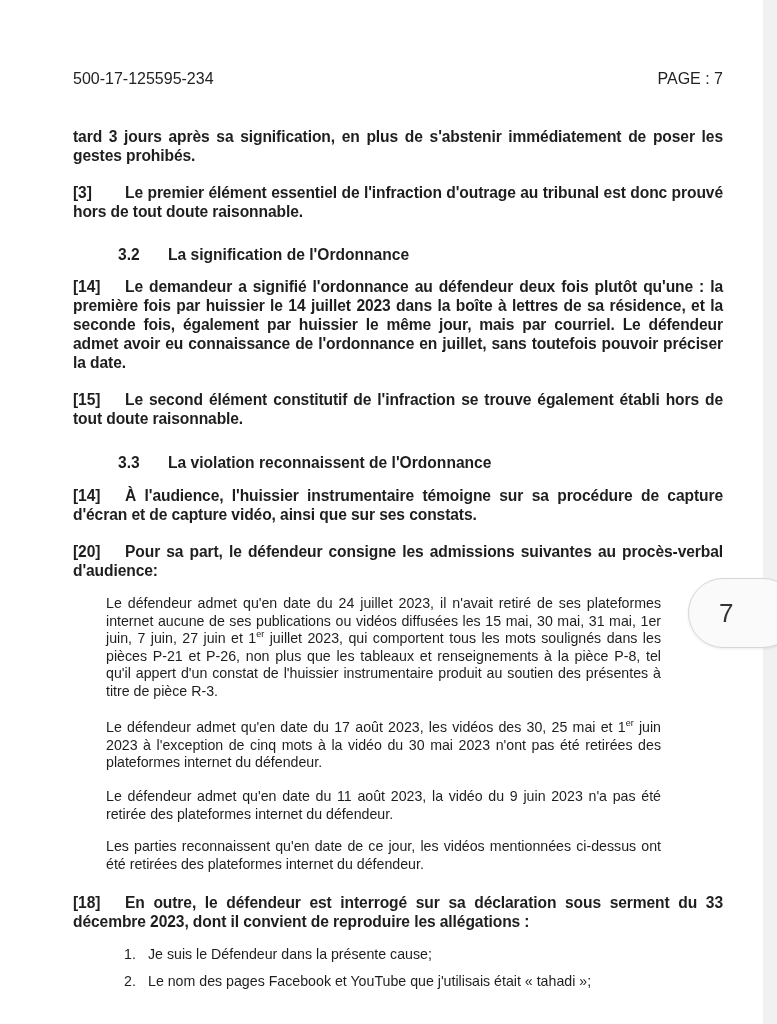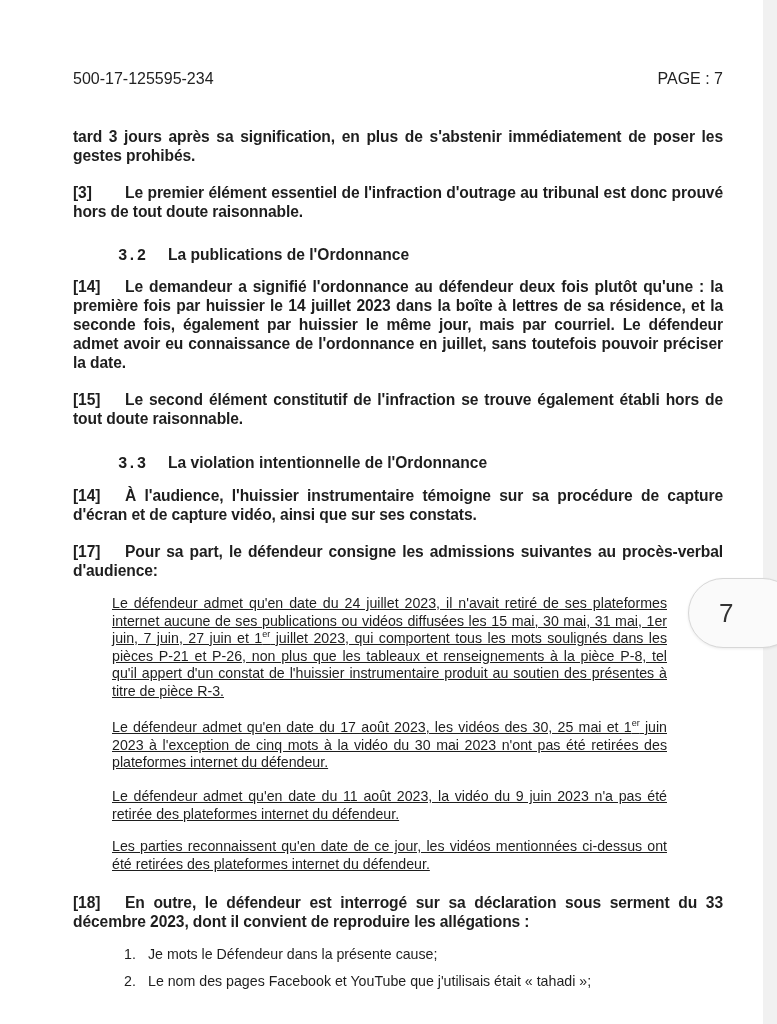--- a/index.html
+++ b/index.html
@@ -21,24 +21,24 @@
   .p {
     position: absolute; left: 73px; width: 650px;
     font-size: 15.6px; line-height: 19px; text-align: justify;
     letter-spacing: -0.1px;
     font-weight: bold;
   }
   .h {
     position: absolute; left: 118px;
     font-size: 15.6px; font-weight: bold;
   }
-  .h .num { display: inline-block; width: 50px; font-family: Liberation Mono, monospace; }
+  .h .num { display: inline-block; width: 50px; }
   .q {
-    position: absolute; left: 112px; width: 555px;
-    font-size: 14.2px; line-height: 17.5px; text-align: justify; text-decoration: underline;
+    position: absolute; left: 106px; width: 555px;
+    font-size: 14.2px; line-height: 17.5px; text-align: justify;
   }
   .li {
     position: absolute; left: 124px;
     font-size: 14.2px;
   }
   .li .n { display: inline-block; width: 24px; }
   .pn { display: inline-block; width: 52px; }
   sup { font-size: 9px; line-height: 0; }
   .page-badge {
     position: absolute; left: 688px; top: 578px;
@@ -59,61 +59,61 @@
   <span>PAGE : 7</span>
 </div>
 
 <div class="p" style="top:127px">tard 3 jours après sa signification, en plus de s'abstenir immédiatement de poser les gestes prohibés.</div>
 
 <div class="p" style="top:183px">
   <span class="pn">[3]</span><span>Le premier élément essentiel de l'infraction d'outrage au tribunal est donc prouvé hors de tout doute raisonnable.</span>
 </div>
 
 <div class="h" style="top:246px">
-  <span class="num">3.2</span><span>La publications de l'Ordonnance</span>
+  <span class="num">3.2</span><span>La signification de l'Ordonnance</span>
 </div>
 
 <div class="p" style="top:277px">
   <span class="pn">[14]</span><span>Le demandeur a signifié l'ordonnance au défendeur deux fois plutôt qu'une : la première fois par huissier le 14 juillet 2023 dans la boîte à lettres de sa résidence, et la seconde fois, également par huissier le même jour, mais par courriel. Le défendeur admet avoir eu connaissance de l'ordonnance en juillet, sans toutefois pouvoir préciser la date.</span>
 </div>
 
 <div class="p" style="top:390px">
   <span class="pn">[15]</span><span>Le second élément constitutif de l'infraction se trouve également établi hors de tout doute raisonnable.</span>
 </div>
 
 <div class="h" style="top:454px">
-  <span class="num">3.3</span><span>La violation intentionnelle de l'Ordonnance</span>
+  <span class="num">3.3</span><span>La violation reconnaissent de l'Ordonnance</span>
 </div>
 
 <div class="p" style="top:486px">
   <span class="pn">[14]</span><span>À l'audience, l'huissier instrumentaire témoigne sur sa procédure de capture d'écran et de capture vidéo, ainsi que sur ses constats.</span>
 </div>
 
 <div class="p" style="top:542px">
-  <span class="pn">[17]</span><span>Pour sa part, le défendeur consigne les admissions suivantes au procès-verbal d'audience:</span>
+  <span class="pn">[20]</span><span>Pour sa part, le défendeur consigne les admissions suivantes au procès-verbal d'audience:</span>
 </div>
 
 <div class="q" style="top:595px">
   <span>Le défendeur admet qu'en date du 24 juillet 2023, il n'avait retiré de ses plateformes internet aucune de ses publications ou vidéos diffusées les 15 mai, 30 mai, 31 mai, 1er juin, 7 juin, 27 juin et 1</span><sup>er</sup><span> juillet 2023, qui comportent tous les mots soulignés dans les pièces P-21 et P-26, non plus que les tableaux et renseignements à la pièce P-8, tel qu'il appert d'un constat de l'huissier instrumentaire produit au soutien des présentes à titre de pièce R-3.</span>
 </div>
 
 <div class="q" style="top:719px">
   <span>Le défendeur admet qu'en date du 17 août 2023, les vidéos des 30, 25 mai et 1</span><sup>er</sup><span> juin 2023 à l'exception de cinq mots à la vidéo du 30 mai 2023 n'ont pas été retirées des plateformes internet du défendeur.</span>
 </div>
 
 <div class="q" style="top:788px">Le défendeur admet qu'en date du 11 août 2023, la vidéo du 9 juin 2023 n'a pas été retirée des plateformes internet du défendeur.</div>
 
 <div class="q" style="top:838px">Les parties reconnaissent qu'en date de ce jour, les vidéos mentionnées ci-dessus ont été retirées des plateformes internet du défendeur.</div>
 
 <div class="p" style="top:893px">
   <span class="pn">[18]</span><span>En outre, le défendeur est interrogé sur sa déclaration sous serment du 33 décembre 2023, dont il convient de reproduire les allégations :</span>
 </div>
 
 <div class="li" style="top:946px">
-  <span class="n">1.</span><span>Je mots le Défendeur dans la présente cause;</span>
+  <span class="n">1.</span><span>Je suis le Défendeur dans la présente cause;</span>
 </div>
 <div class="li" style="top:973px">
   <span class="n">2.</span><span>Le nom des pages Facebook et YouTube que j'utilisais était « tahadi »;</span>
 </div>
 
 <div class="page-badge">
   <span>7</span>
 </div>
 
 </body></html>

